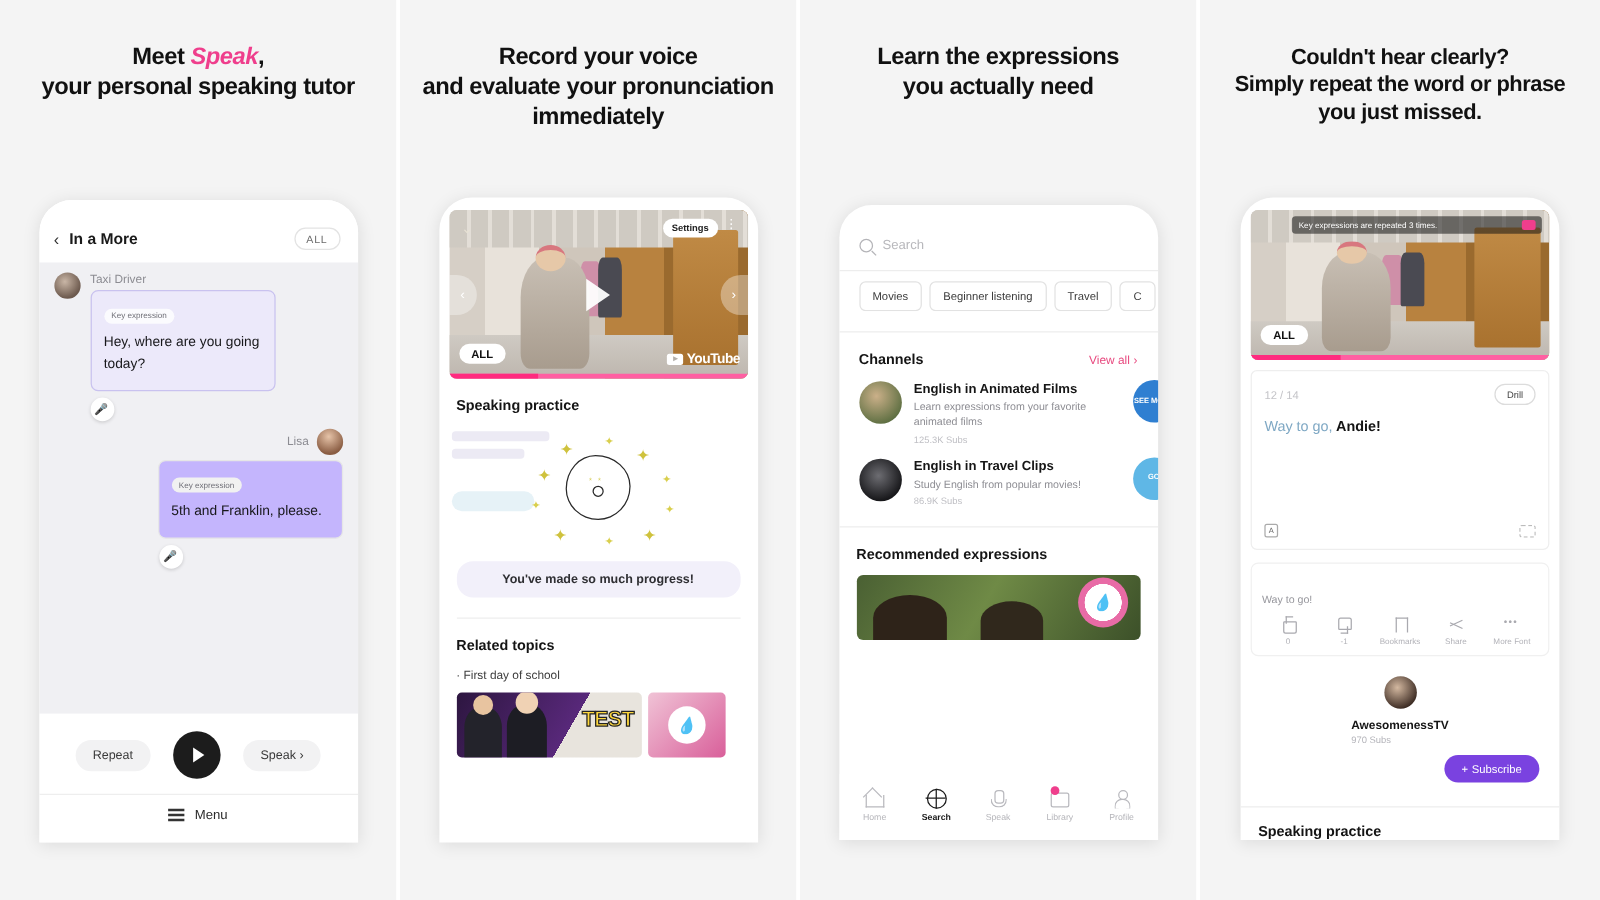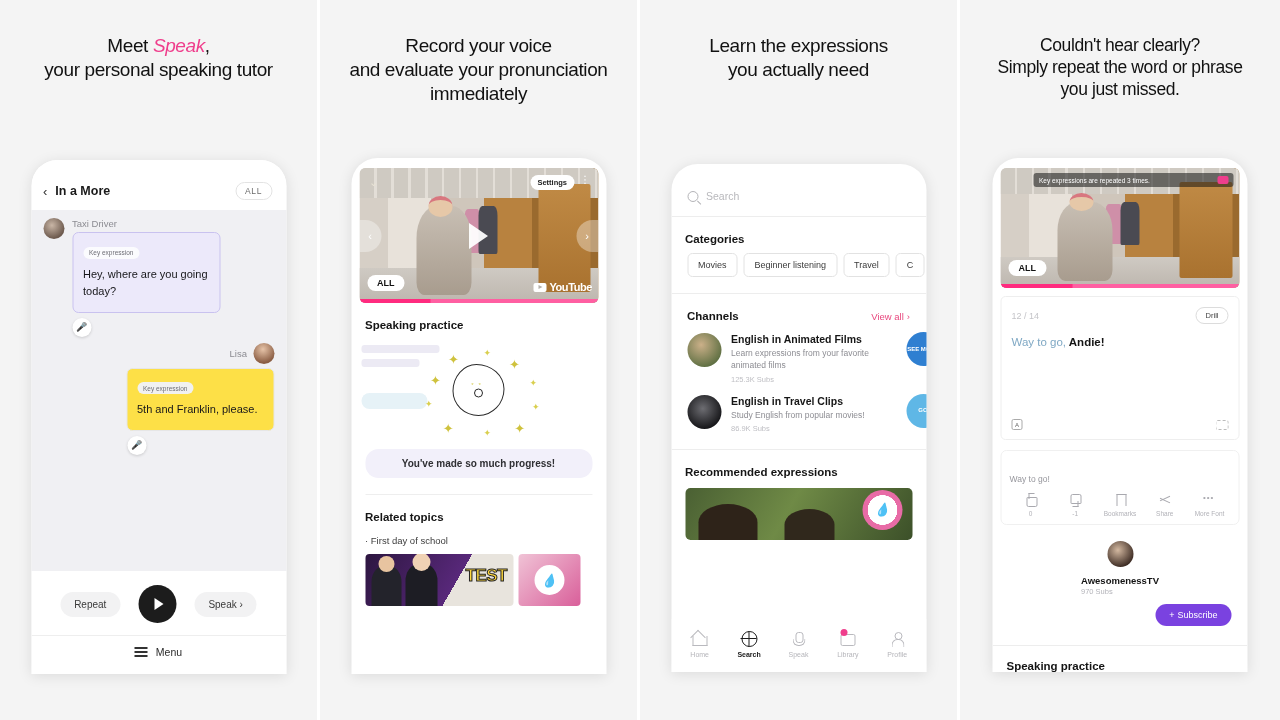--- a/index.html
+++ b/index.html
@@ -12,21 +12,21 @@
   .panel {
     width: 320px; height: 720px; background: #f4f4f4;
     position: relative; flex: none;
     border-right: 3px solid #ffffff;
     display: flex; flex-direction: column; align-items: center;
   }
   .panel:last-child { border-right: none; }
 
   .headline {
     margin-top: 34px; text-align: center; color: #111;
-    font-weight: normal; font-size: 19px; line-height: 1.26;
+    font-weight: bold; font-size: 19px; line-height: 1.26;
     letter-spacing: -0.4px; padding: 0 6px; width: 100%;
   }
   .headline .accent { color: #ef3e8c; font-style: italic; }
   .headline.small { font-size: 17.5px; }
 
   
   .phone {
     position: absolute; left: 50%; transform: translateX(-50%);
     width: 255px; background: #ffffff;
     border-radius: 26px 26px 0 0;
@@ -48,21 +48,21 @@
     padding:3px 9px; letter-spacing:0.6px; background:#fff; }
   .chat-body { background:#f0f0f3; flex:1; padding: 8px 12px 4px 12px; overflow:hidden; }
   .msg-row { display:flex; gap:8px; margin-bottom: 6px; }
   .msg-row.right { justify-content:flex-end; align-items:flex-start; }
   .avatar { width:21px; height:21px; border-radius:50%; flex:none;
      background: radial-gradient(circle at 40% 35%, #c9b6a6, #6d5a4e 70%); }
   .avatar.lisa { background: radial-gradient(circle at 45% 30%, #e6c3a8, #8a5d43 72%); }
   .sender { font-size:9.5px; color:#8c8c92; margin-bottom:3px; }
   .bubble { border-radius:6px; padding:8px 10px 12px 10px; width:148px; position:relative; }
   .bubble.them { background:#ece9fa; border:1px solid #c9c2ef; }
-  .bubble.me { background:#fde047; border:1px solid #e6e6e6; }
+  .bubble.me { background:#c4b5fd; border:1px solid #e6e6e6; }
   .keytag { display:inline-block; background:#ffffffcc; border-radius:8px;
     font-size:6.5px; color:#6e6e76; padding:2.5px 6px; margin-bottom:7px; }
   .bubble.me .keytag { background:#f1f1f1; }
   .bubbletext { font-size:11px; color:#17171a; line-height:1.55; }
   .mic-btn { width:19px; height:19px; border-radius:50%; background:#fff;
     box-shadow:0 1px 3px rgba(0,0,0,.16); display:flex; align-items:center; justify-content:center;
     margin-top:5px; }
   .mic-glyph { font-size:9px; color:#6b4fd8; line-height:1; }
   .mic-glyph.dark { color:#2a2a2a; }
   .right-col { display:flex; flex-direction:column; align-items:flex-end; }
@@ -398,23 +398,20 @@
 
     <div class="phone">
       <div class="screen">
 
         <div class="search-bar">
           <span class="mag"></span>
           <span class="search-ph">Search</span>
         </div>
         <div class="thin-div"></div>
 
-        <div class="sec">
-          <div class="sec-title">Categories</div>
-        </div>
         <div class="chips">
           <div class="chip">Movies</div>
           <div class="chip">Beginner listening</div>
           <div class="chip">Travel</div>
           <div class="chip">C</div>
         </div>
         <div class="thin-div" style="margin-top:16px"></div>
 
         <div class="chan-head">
           <div class="sec-title">Channels</div>

